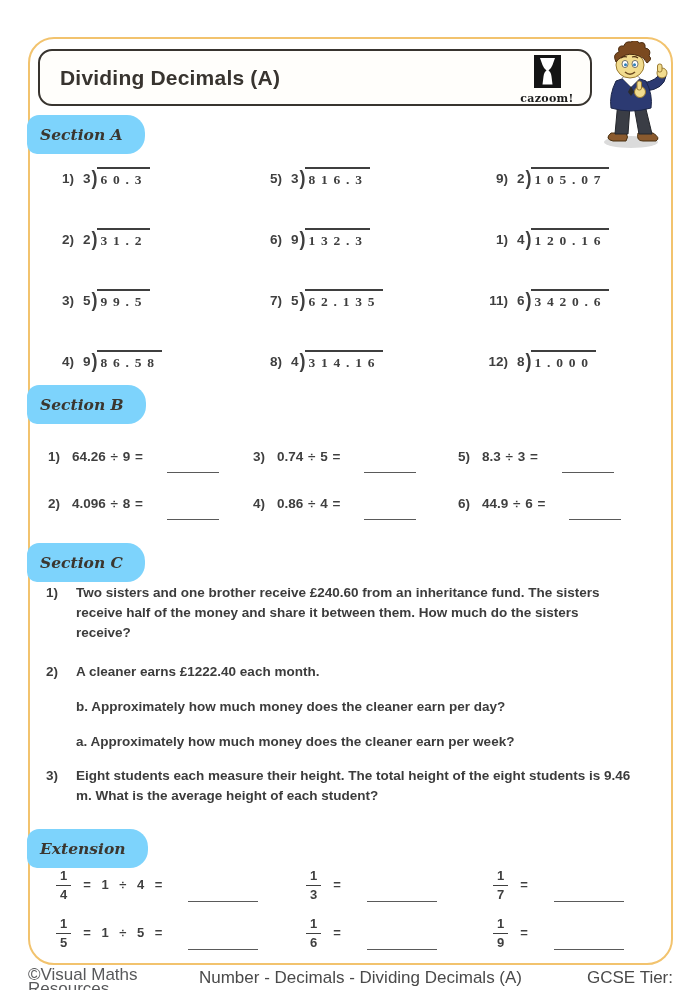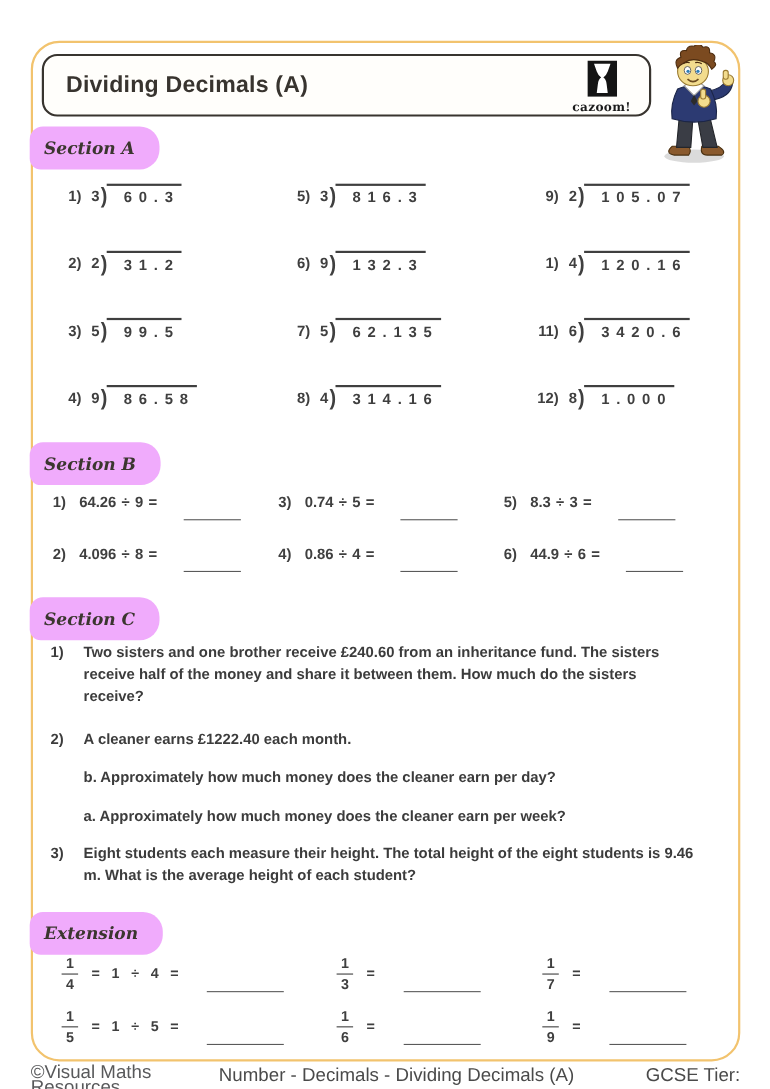--- a/index.html
+++ b/index.html
@@ -18,38 +18,38 @@
     border:2px solid #38342f; border-radius:14px; background:#fffefb;
     display:flex; align-items:center; padding:0 74px 0 20px;
   }
   .page-title { font-size:21px; font-weight:bold; color:#38342f; letter-spacing:.2px; }
   .logo-wrap { position:absolute; right:12px; top:4px; width:62px; text-align:center; }
   .logo-mark { display:block; margin:0 auto; }
   .logo-text { font-family:"DejaVu Serif", serif; font-weight:bold; font-size:11px; color:#1b1b1b; letter-spacing:.3px; }
   .character { position:absolute; left:594px; top:24px; }
   
   .section-label {
-    position:absolute; left:27px; background:#f0abfc;
+    position:absolute; left:27px; background:#7dd3fc;
     font-family:"DejaVu Serif", serif; font-style:italic; font-weight:bold;
     font-size:15.5px; color:#3b362f; padding:10px 22px 10px 13px;
     border-radius:12px 18px 18px 10px; z-index:2;
   }
-  .label-a { top:98px; } .label-b { top:385px; } .label-c { top:526px; } .label-ext { top:812px; }
+  .label-a { top:98px; } .label-b { top:368px; } .label-c { top:526px; } .label-ext { top:812px; }
   
   .grid-a {
     position:absolute; left:48px; top:150px; width:600px;
     display:grid; grid-template-columns:208px 226px 166px; grid-auto-rows:61px;
   }
   .prob { display:flex; align-items:flex-start; font-weight:bold; font-size:13.5px; color:#3f3f3f; }
   .pnum { width:26px; text-align:right; margin-right:9px; padding-top:4px; }
   .ld { display:inline-flex; align-items:flex-start; }
   .dvr { padding-top:4px; }
   .paren { display:inline-block; font-size:18px; line-height:1; padding-top:1px; margin:0 -1px 0 1px; transform:scaleY(1.12); transform-origin:top; }
   .paren::before { content:")"; }
-  .dvd { border-top:2px solid #3f3f3f; padding:3px 7px 0 16px; letter-spacing:1.2px; white-space:pre; }
+  .dvd { border-top:2px solid #3f3f3f; padding:3px 7px 0 4px; letter-spacing:1.2px; white-space:pre;font-family:Liberation Serif, serif; }
   
   .grid-b {
     position:absolute; left:40px; top:432px; width:620px;
     display:grid; grid-template-columns:205px 205px 200px; grid-auto-rows:47px;
   }
   .bitem { display:flex; align-items:flex-start; font-weight:bold; font-size:13.5px; }
   .bitem .pnum { width:20px; margin-right:12px; padding-top:0; }
   .bexpr { word-spacing:1px; }
   .answer-line { display:inline-block; width:52px; border-bottom:1.6px solid #5a5a5a; height:24px; margin-left:24px; }
   

